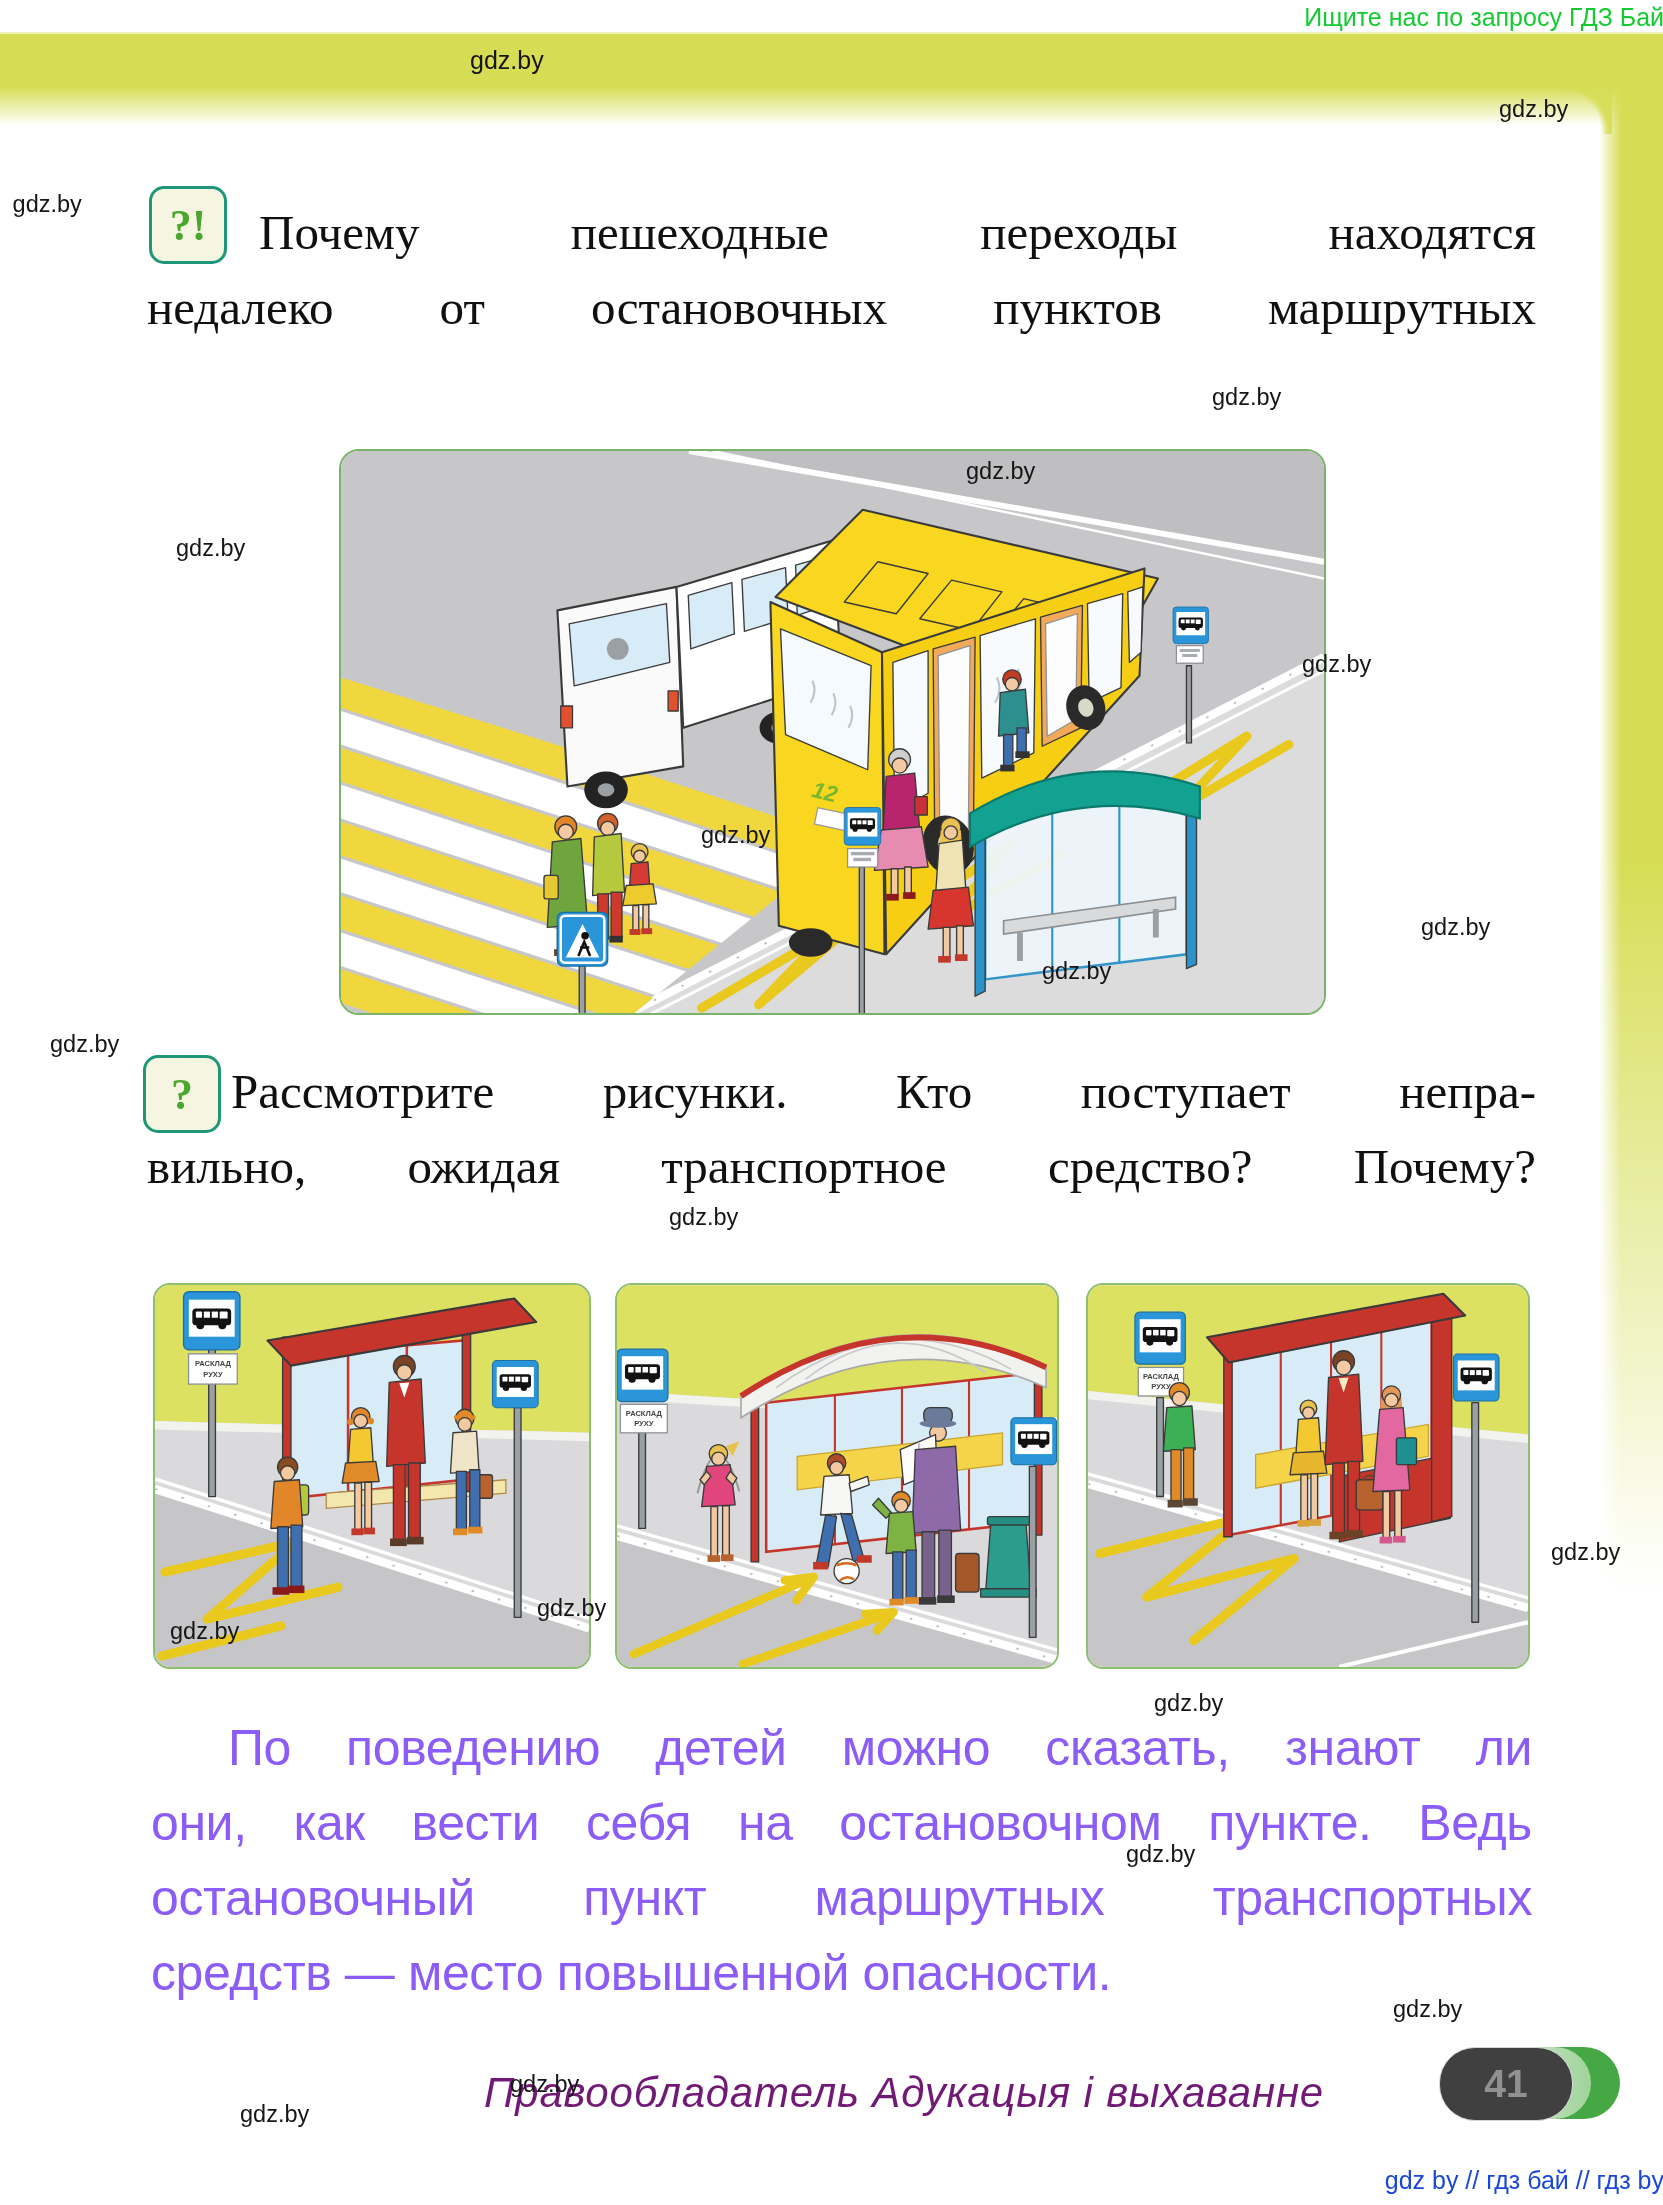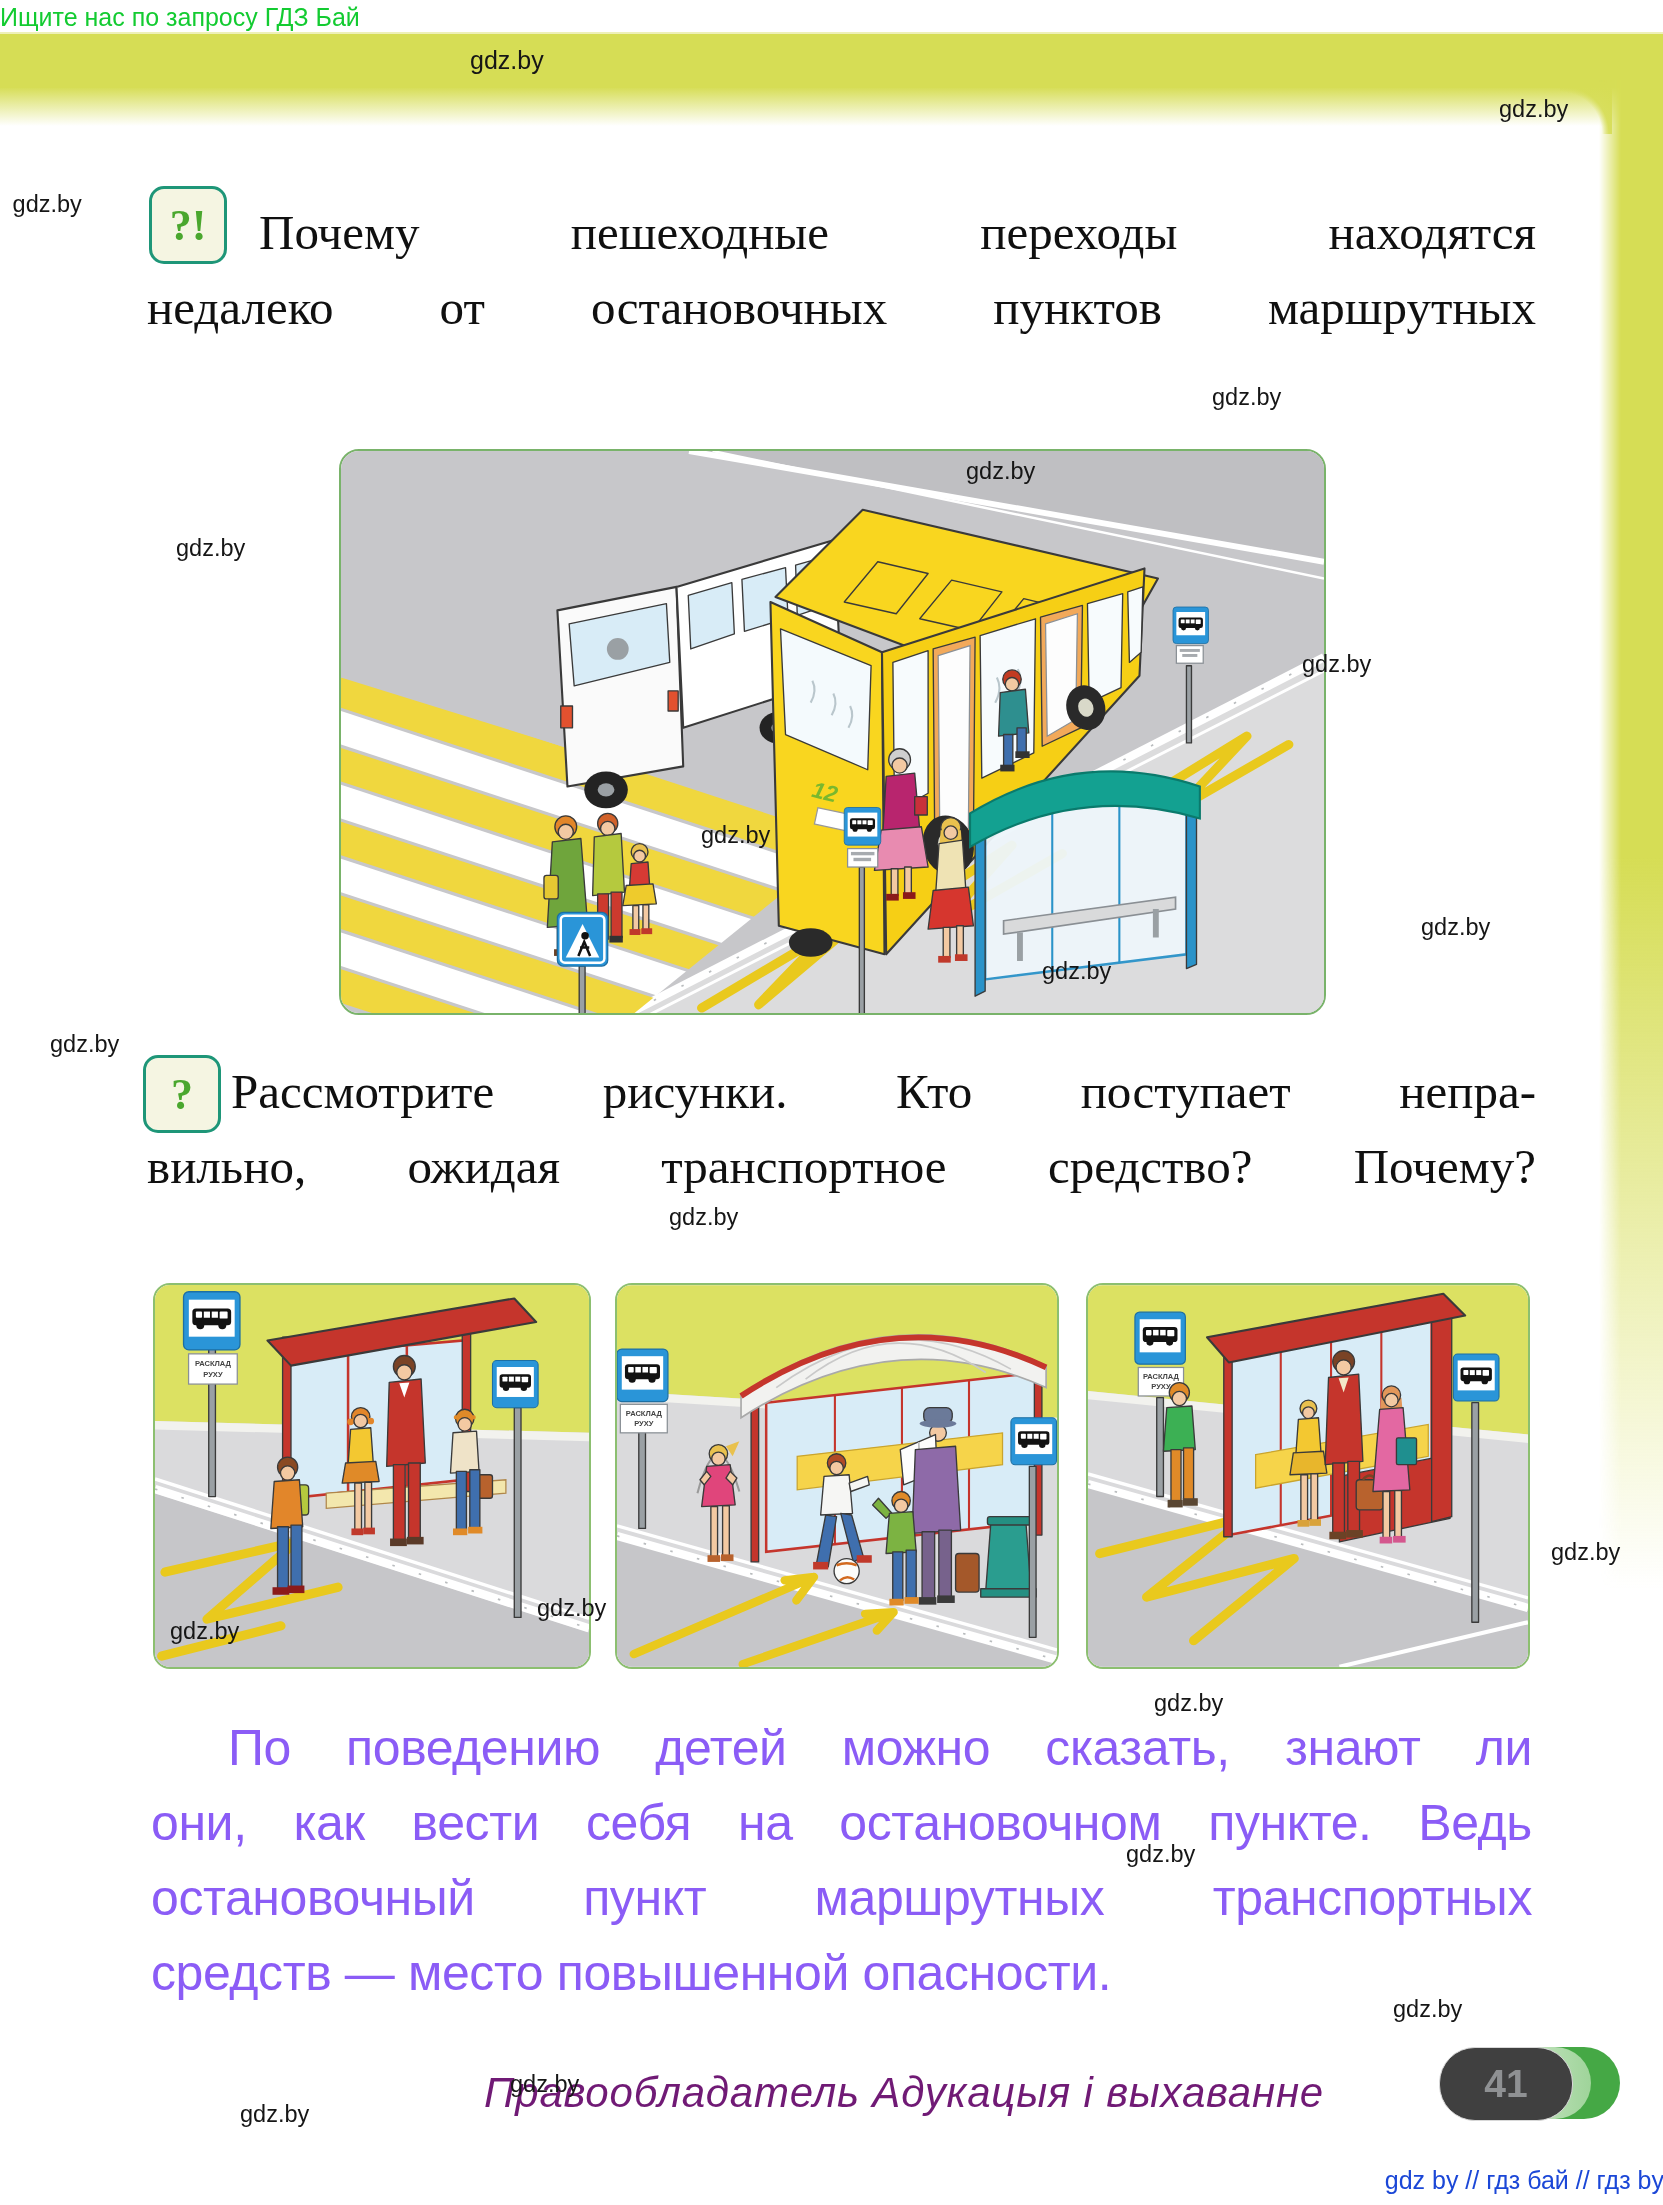--- a/index.html
+++ b/index.html
@@ -1,19 +1,19 @@
 <!DOCTYPE html>
 <html style="font-size:13.4px"><head>
 <meta charset="utf-8">
 <style>
   html,body{margin:0;padding:0}
   body{width:1664px;height:2205px;position:relative;background:#fff;overflow:hidden;
        font-family:"Liberation Sans",sans-serif}
   
-  .banner{position:absolute;top:2.5px;left:0;width:100%;text-align:left;
+  .banner{position:absolute;top:2.5px;left:0;width:100%;text-align:right;
           font:25px "Liberation Sans",sans-serif;color:#13cb31}
   .bar{position:absolute;left:0;top:34px;width:100%;height:54px;background:#d6dd55}
   .bar-top{position:absolute;left:0;top:32px;width:100%;height:4.2px;background:#eef0b8}
   .bar-fade{position:absolute;left:0;top:87px;width:100%;height:39px;
             background:linear-gradient(#d6dd55,rgba(255,255,255,0))}
   .stripe{position:absolute;top:80px;right:0;width:65px;height:1556px;
           background:linear-gradient(rgba(214,221,85,1) 0%,rgba(214,221,85,1) 50%,rgba(214,221,85,0) 97%);
           -webkit-mask-image:linear-gradient(90deg,rgba(0,0,0,0),#000 22px);
           mask-image:linear-gradient(90deg,rgba(0,0,0,0),#000 22px)}
   .corner{position:absolute;top:82px;right:52px;width:52px;height:52px;

